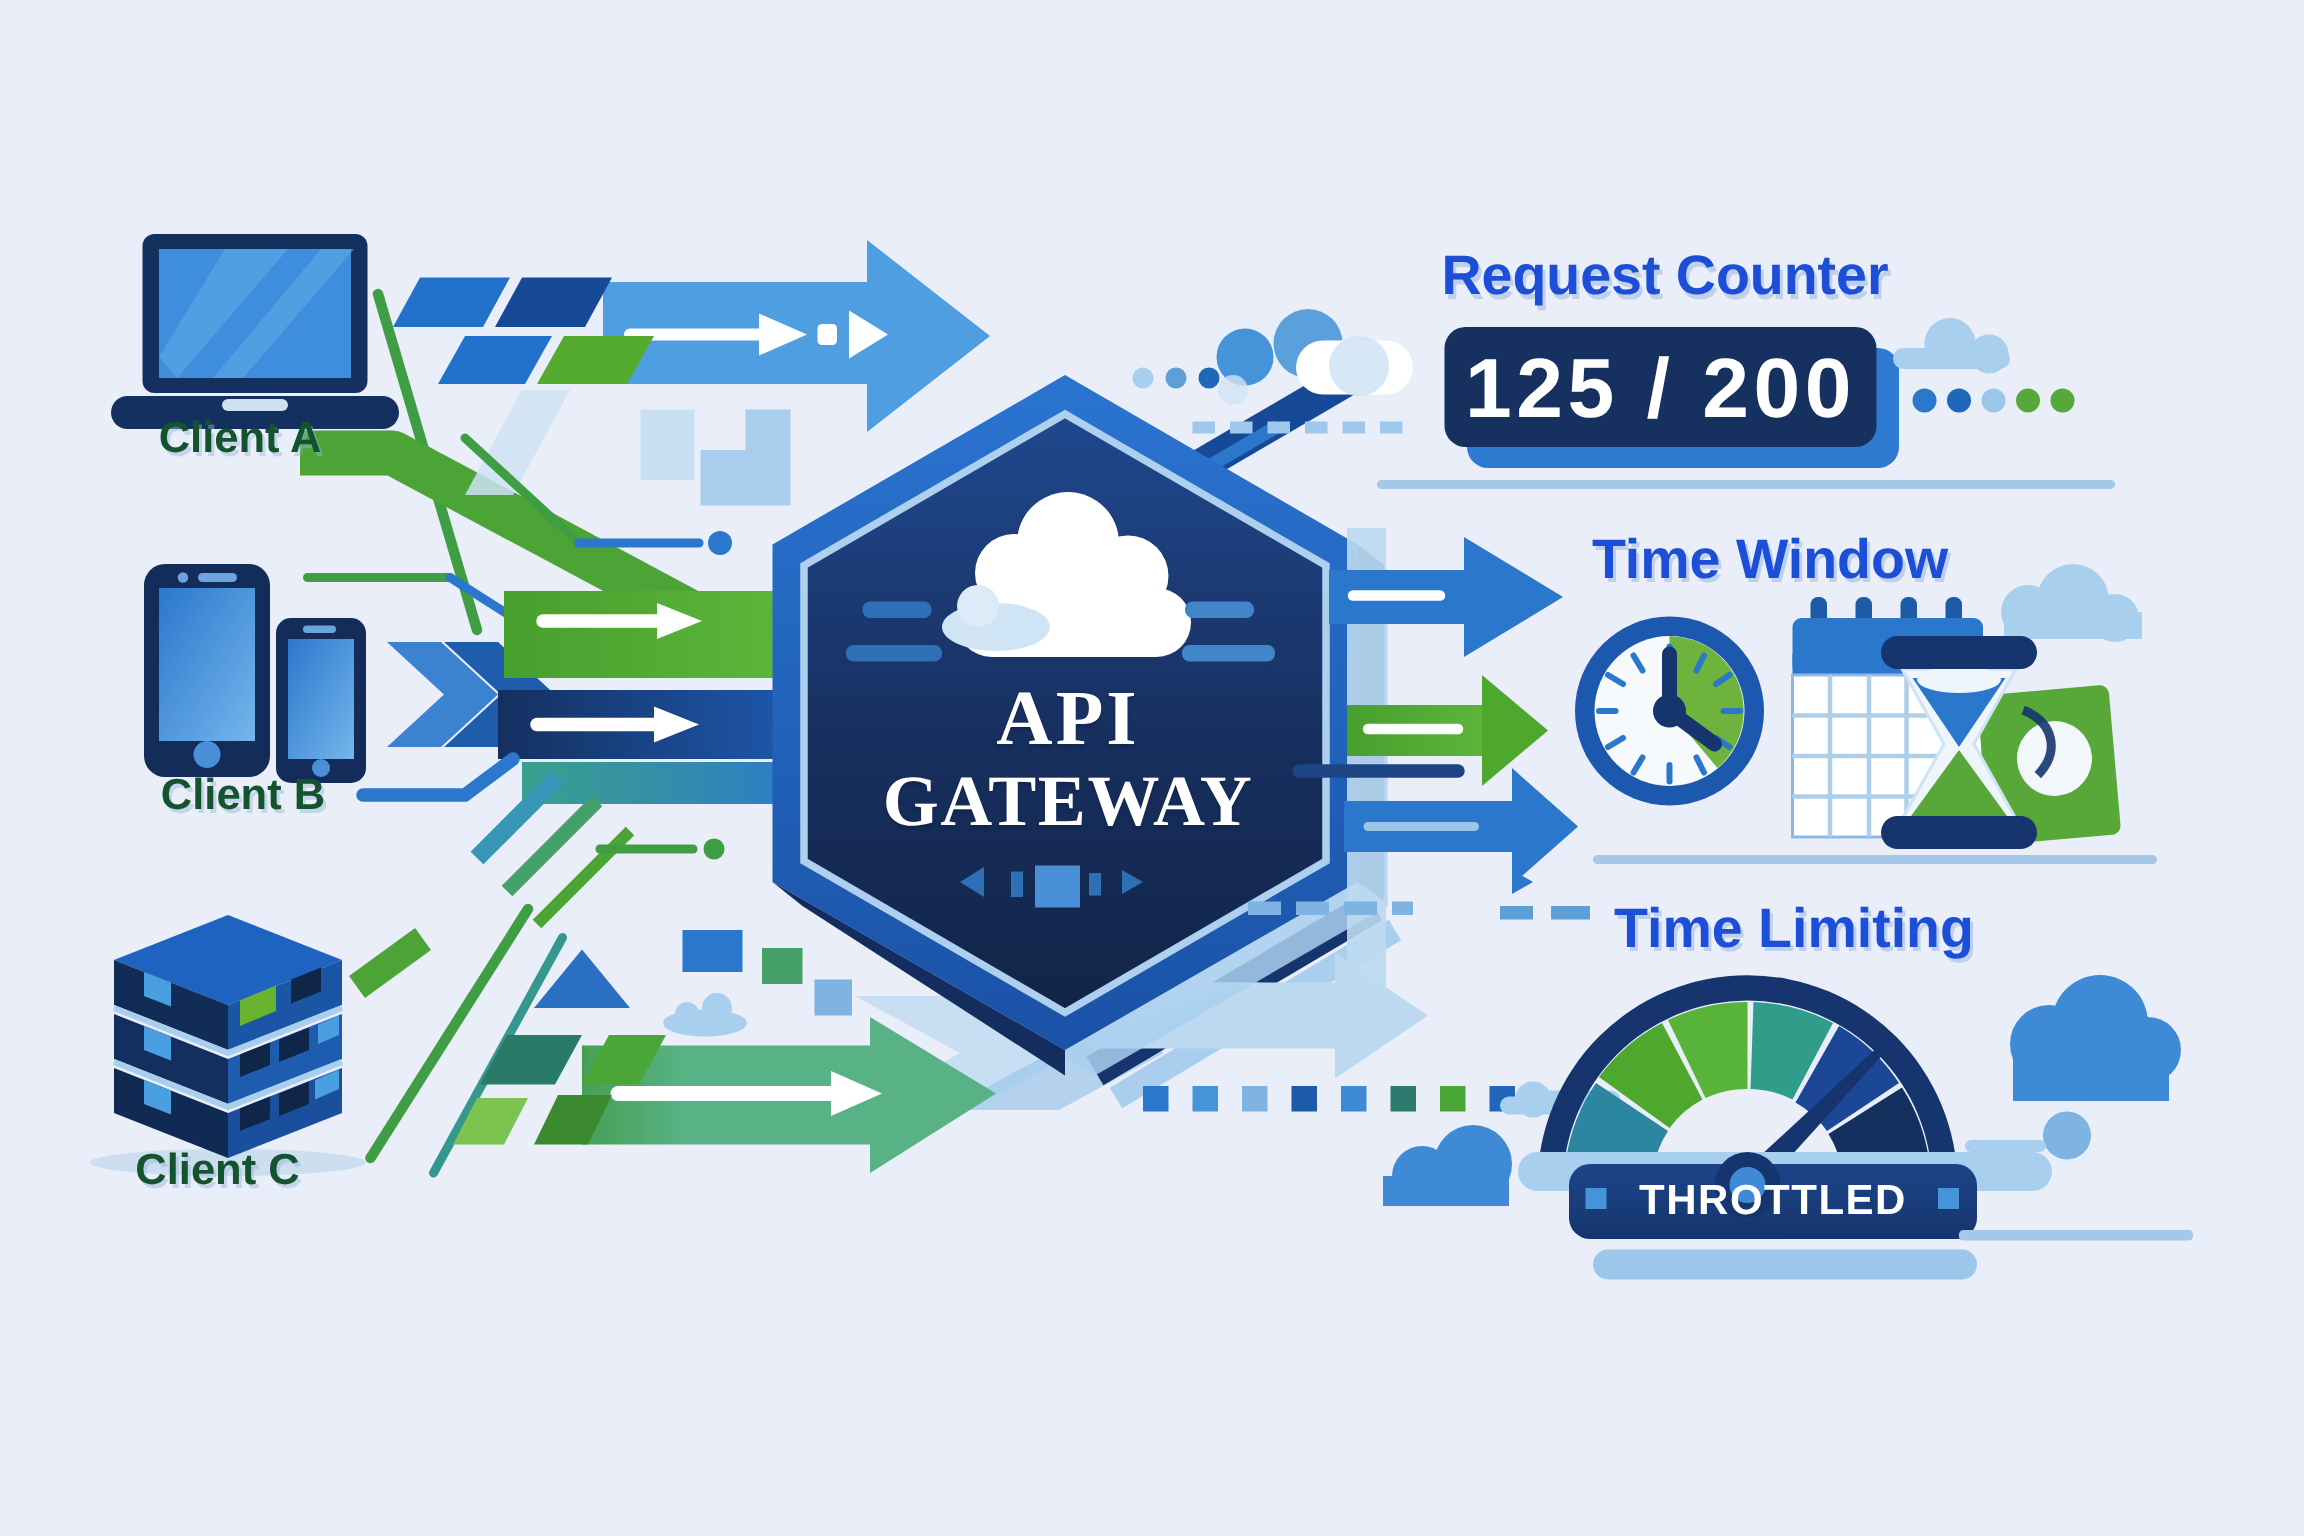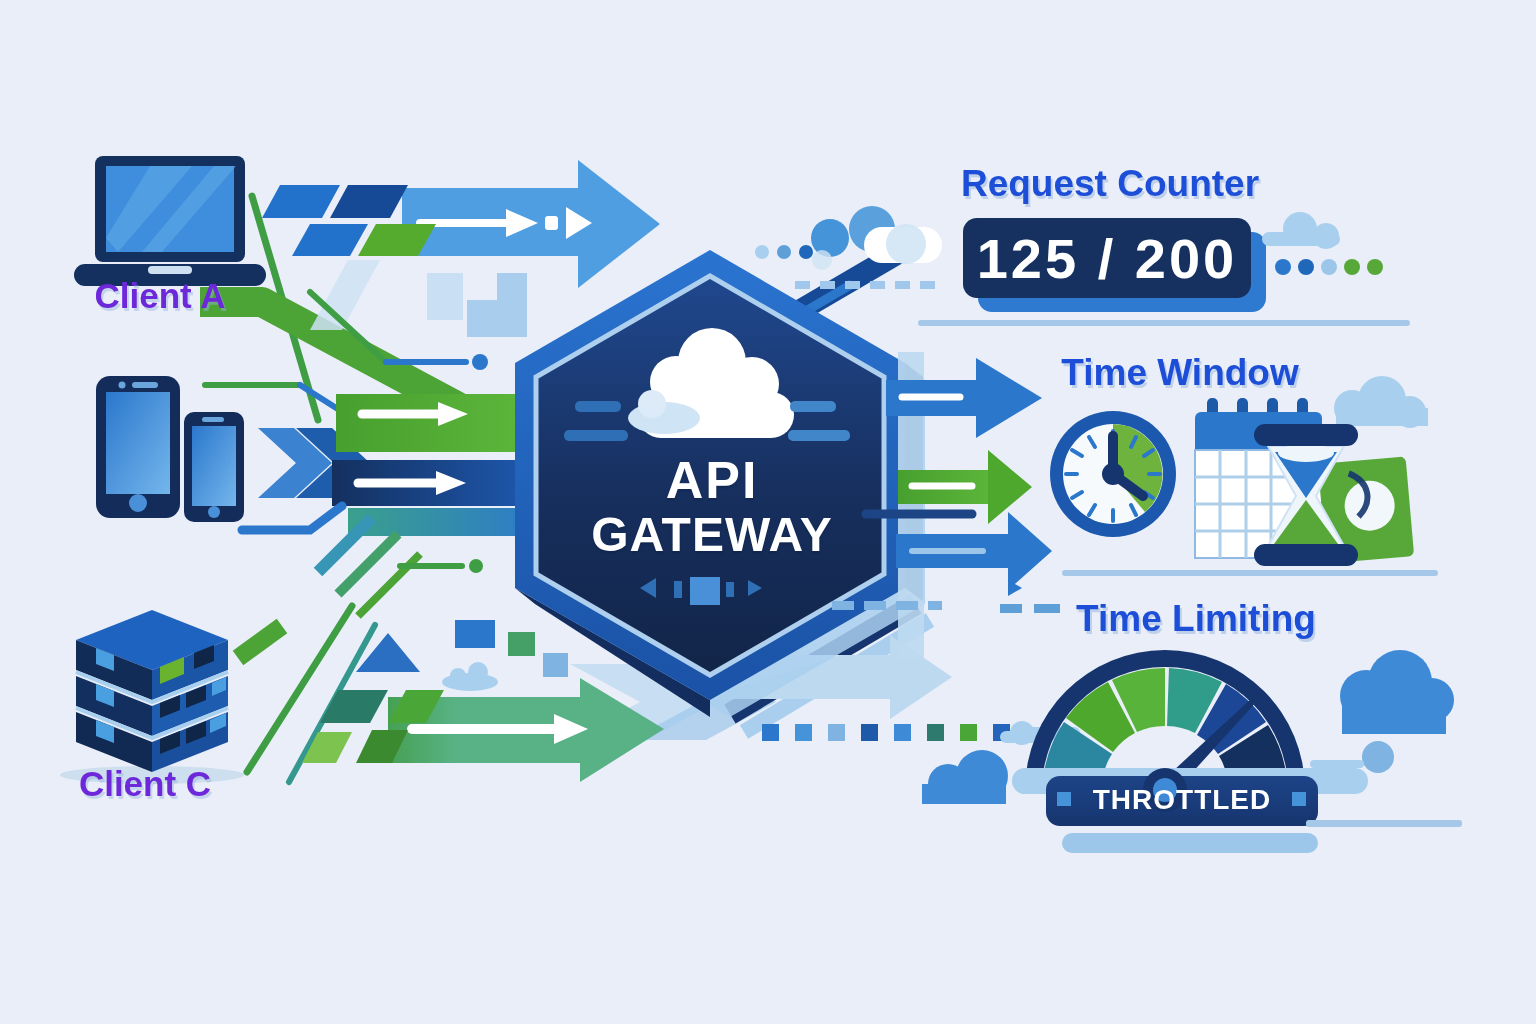--- a/index.html
+++ b/index.html
@@ -1,22 +1,22 @@
 <!DOCTYPE html>
 <html><head>
 <meta charset="utf-8">
 <style>
   html,body{margin:0;padding:0;background:#dfe7f3;}
   .canvas{position:relative;width:1536px;height:1024px;background:#e9eef8;overflow:hidden;
           font-family:"Liberation Sans",sans-serif;}
   .canvas svg{position:absolute;left:0;top:0;}
   .txt{position:absolute;font-weight:700;text-align:center;white-space:nowrap;}
-  .client-label{width:170px;font-size:35px;color:#6d28d9;text-shadow:2px 3px 0 rgba(150,180,220,.45);}
+  .client-label{width:170px;font-size:29px;color:#14532d;text-shadow:2px 3px 0 rgba(150,180,220,.45);}
   .sec-title{width:350px;font-size:37px;color:#1d4ed8;text-shadow:2px 3px 0 rgba(150,180,220,.5);}
-  .hex-line{color:#ffffff;letter-spacing:2px;text-shadow:0 2px 2px rgba(10,25,60,.35);}
+  .hex-line{color:#ffffff;letter-spacing:2px;text-shadow:0 2px 2px rgba(10,25,60,.35);font-family:Liberation Serif, serif;}
   .counter-value{left:963px;top:218px;width:288px;height:80px;line-height:82px;font-size:56px;
                  color:#ffffff;letter-spacing:3px;border-radius:32px;}
   .throttled{left:1046px;top:784px;width:272px;font-size:28px;color:#ffffff;letter-spacing:1px;}
 </style>
 </head>
 <body>
 
 <div class="canvas">
 <svg width="1536" height="1024" viewBox="0 0 1536 1024">
   <defs>
@@ -372,20 +372,21 @@
       <rect x="1057" y="792" width="14" height="14" fill="#4593d8"></rect>
       <rect x="1292" y="792" width="14" height="14" fill="#4593d8"></rect>
       <circle cx="1165" cy="790" r="22" fill="#16356e"></circle>
       <circle cx="1165" cy="790" r="12" fill="#3f8ad6"></circle>
     </g>
     <rect x="1306" y="820" width="156" height="7" rx="3" fill="#a6c8e8"></rect>
   </g>
 </svg>
 
 <div class="txt client-label" style="left:75px;top:276px;">Client A</div>
+<div class="txt client-label" style="left:77px;top:514px;">Client B</div>
 <div class="txt client-label" style="left:60px;top:764px;">Client C</div>
 
 <div class="txt hex-line" style="left:562px;top:450px;width:300px;font-size:52px;">API</div>
 <div class="txt hex-line" style="left:537px;top:507px;width:350px;font-size:48px;letter-spacing:1px;">GATEWAY</div>
 
 <div class="txt sec-title" style="left:935px;top:163px;">Request Counter</div>
 <div class="txt counter-value">125 / 200</div>
 
 <div class="txt sec-title" style="left:1005px;top:352px;">Time Window</div>
 <div class="txt sec-title" style="left:1021px;top:598px;">Time Limiting</div>

